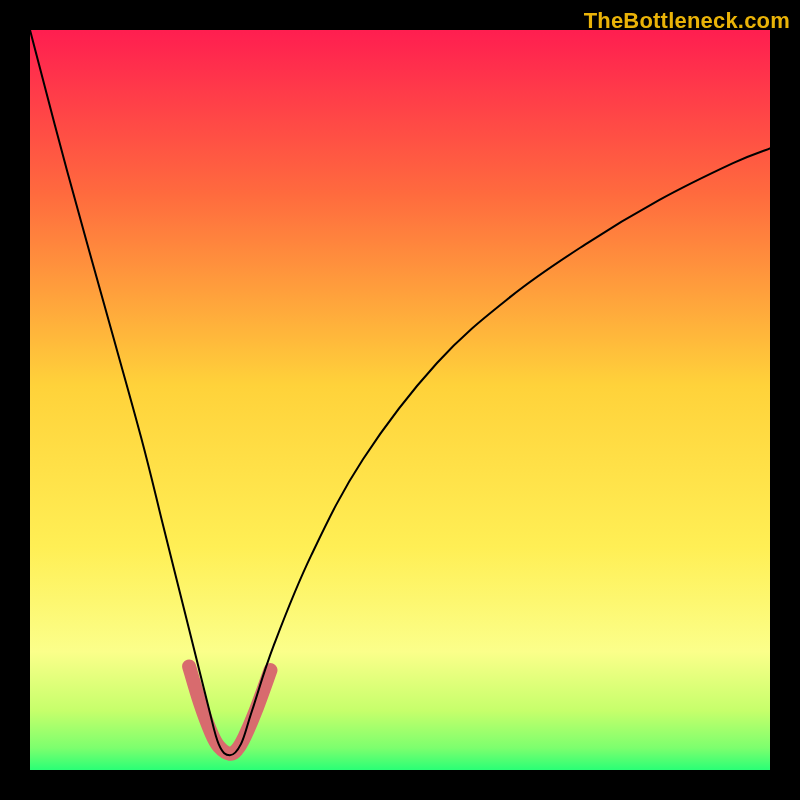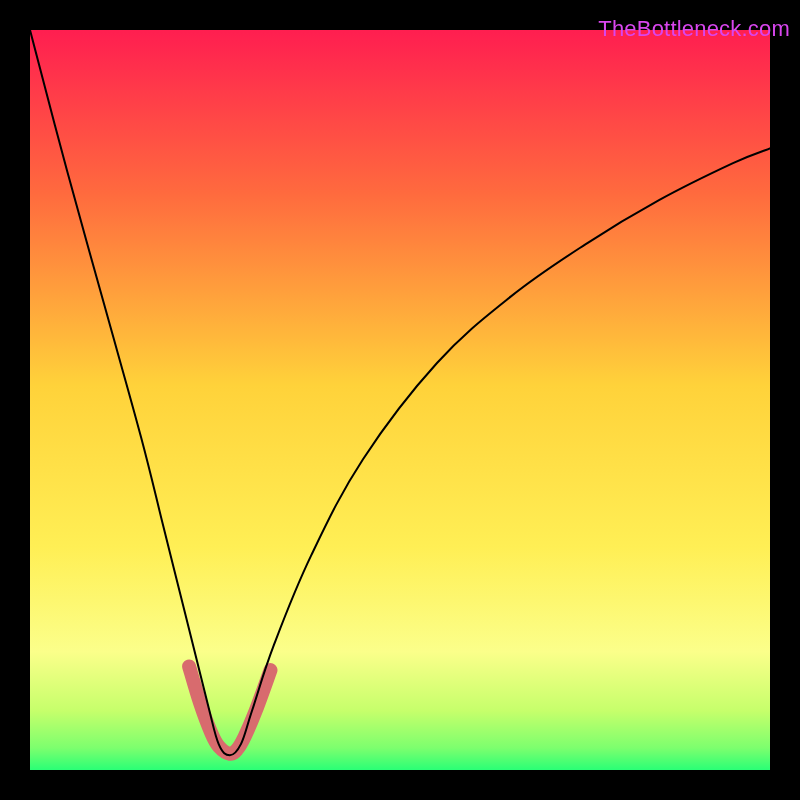--- a/index.html
+++ b/index.html
@@ -14,25 +14,25 @@
   .frame {
     position: absolute;
     left: 30px;
     top: 30px;
     width: 740px;
     height: 740px;
     background: #000;
   }
   .watermark {
     position: absolute;
-    top: 16px;
+    top: 8px;
     right: 10px;
-    color: #d946ef;
+    color: #eab308;
     font-size: 22px;
-    font-weight: 400;
+    font-weight: 700;
     letter-spacing: 0.2px;
     z-index: 10;
   }
   svg {
     display: block;
   }
   .curve-main {
     fill: none;
     stroke: #000000;
     stroke-width: 2;

